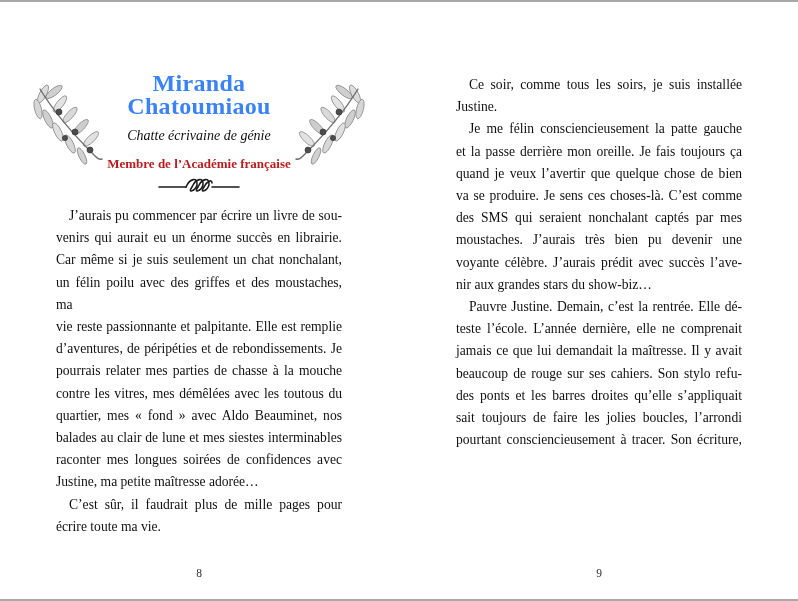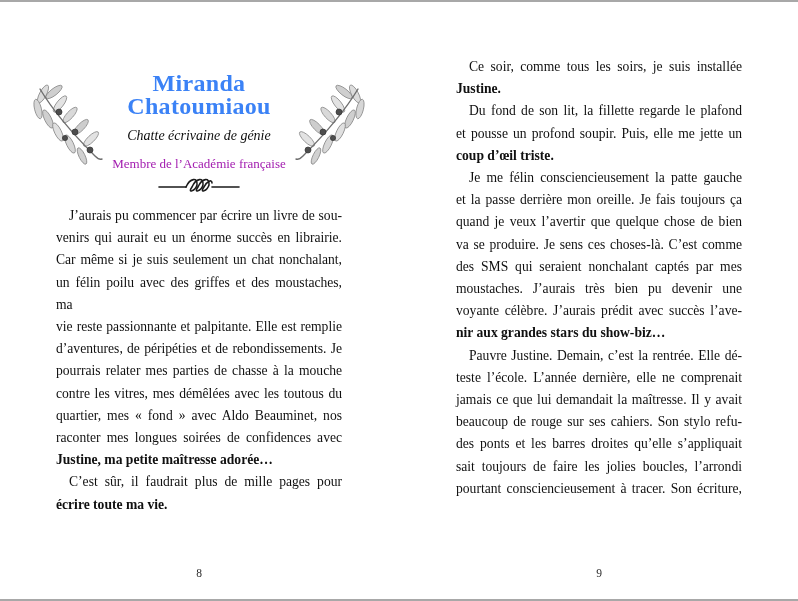--- a/index.html
+++ b/index.html
@@ -18,28 +18,28 @@
   
   .chapter-header{
     margin-top:72px;
     display:flex;justify-content:space-between;align-items:flex-start;
   }
   .branch{width:74px;height:86px;margin-top:10px;flex:0 0 auto;}
   .branch.mirror{transform:scaleX(-1);}
   .header-text{flex:1 1 auto;text-align:center;padding-top:0;}
   .title{font-size:24px;font-weight:bold;color:#3b82f6;letter-spacing:.3px;line-height:23px;}
   .subtitle{font-style:italic;font-size:14px;line-height:18px;margin-top:9px;color:#0d0d0d;}
-  .membership{font-weight:normal;font-size:13px;line-height:16px;margin-top:11px;color:#a21caf;}
+  .membership{font-weight:bold;font-size:13px;line-height:16px;margin-top:11px;color:#b91c1c;}
   .divider-wrap{text-align:center;margin-top:4px;height:20px;}
   .divider-wrap svg{vertical-align:top;}
   
   .body{margin:9px 27px 0;font-size:13.6px;line-height:22.2px;color:#101010;}
-  .page.right .body{margin-top:56px;}
+  .page.right .body{margin-top:74px;}
   .line{text-align:justify;text-align-last:justify;white-space:normal;}
-  .line.last{text-align-last:left;font-weight:bold;}
+  .line.last{text-align-last:left;}
   .line.indent{text-indent:13px;}
   .pagenum{
     position:absolute;top:566px;left:0;width:100%;
     text-align:center;font-size:11.5px;color:#2b2b2b;line-height:14px;
   }
 </style>
 </head>
 <body>
 
 <div class="edge top"></div>
@@ -114,42 +114,38 @@
       <div class="para">
         <div class="line indent">J’aurais pu commencer par écrire un livre de sou-</div>
         <div class="line">venirs qui aurait eu un énorme succès en librairie.</div>
         <div class="line">Car même si je suis seulement un chat nonchalant,</div>
         <div class="line">un félin poilu avec des griffes et des moustaches, ma</div>
         <div class="line">vie reste passionnante et palpitante. Elle est remplie</div>
         <div class="line">d’aventures, de péripéties et de rebondissements. Je</div>
         <div class="line">pourrais relater mes parties de chasse à la mouche</div>
         <div class="line">contre les vitres, mes démêlées avec les toutous du</div>
         <div class="line">quartier, mes « fond » avec Aldo Beauminet, nos</div>
+        <div class="line">balades au clair de lune et mes siestes interminables</div>
         <div class="line">raconter mes longues soirées de confidences avec</div>
         <div class="line last">Justine, ma petite maîtresse adorée…</div>
       </div>
       <div class="para">
         <div class="line indent">C’est sûr, il faudrait plus de mille pages pour</div>
         <div class="line last">écrire toute ma vie.</div>
       </div>
     </div>
 
   <div class="pagenum">8</div>
 </div>
 
 <div class="page right">
   <div class="body">
       <div class="para">
         <div class="line indent">Ce soir, comme tous les soirs, je suis installée</div>
         <div class="line last">Justine.</div>
-      </div>
-      <div class="para">
-        <div class="line indent">Du fond de son lit, la fillette regarde le plafond</div>
-        <div class="line">et pousse un profond soupir. Puis, elle me jette un</div>
-        <div class="line last">coup d’œil triste.</div>
       </div>
       <div class="para">
         <div class="line indent">Je me félin consciencieusement la patte gauche</div>
         <div class="line">et la passe derrière mon oreille. Je fais toujours ça</div>
         <div class="line">quand je veux l’avertir que quelque chose de bien</div>
         <div class="line">va se produire. Je sens ces choses-là. C’est comme</div>
         <div class="line">des SMS qui seraient nonchalant captés par mes</div>
         <div class="line">moustaches. J’aurais très bien pu devenir une</div>
         <div class="line">voyante célèbre. J’aurais prédit avec succès l’ave-</div>
         <div class="line last">nir aux grandes stars du show-biz…</div>

